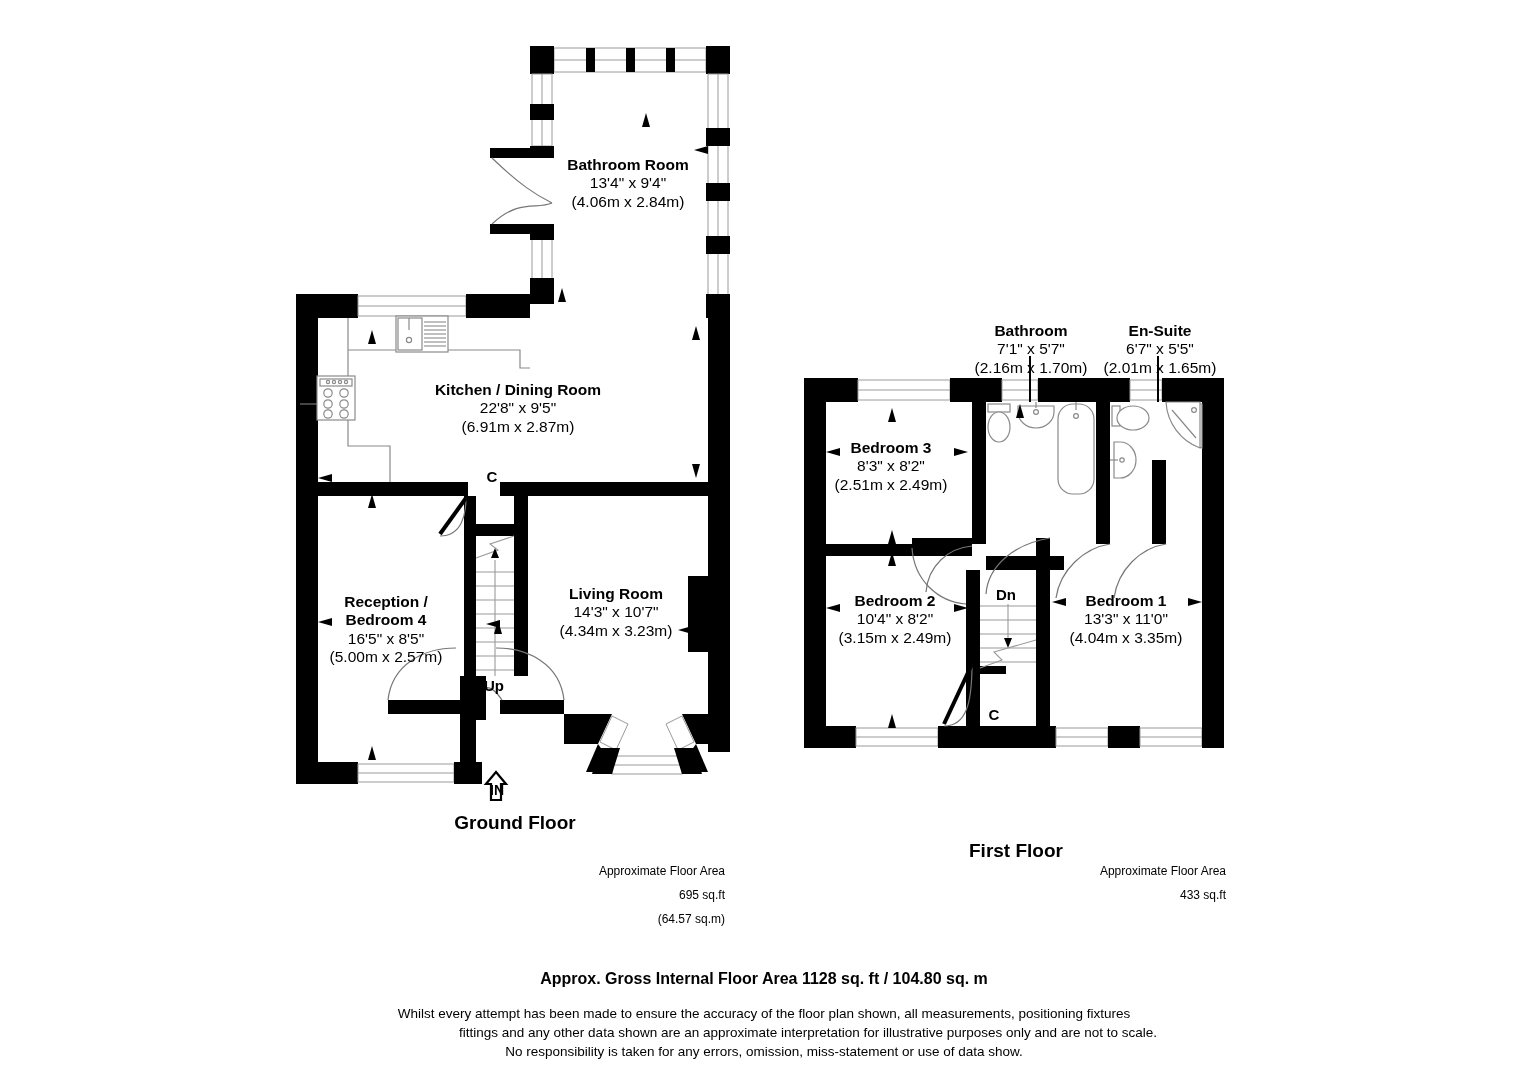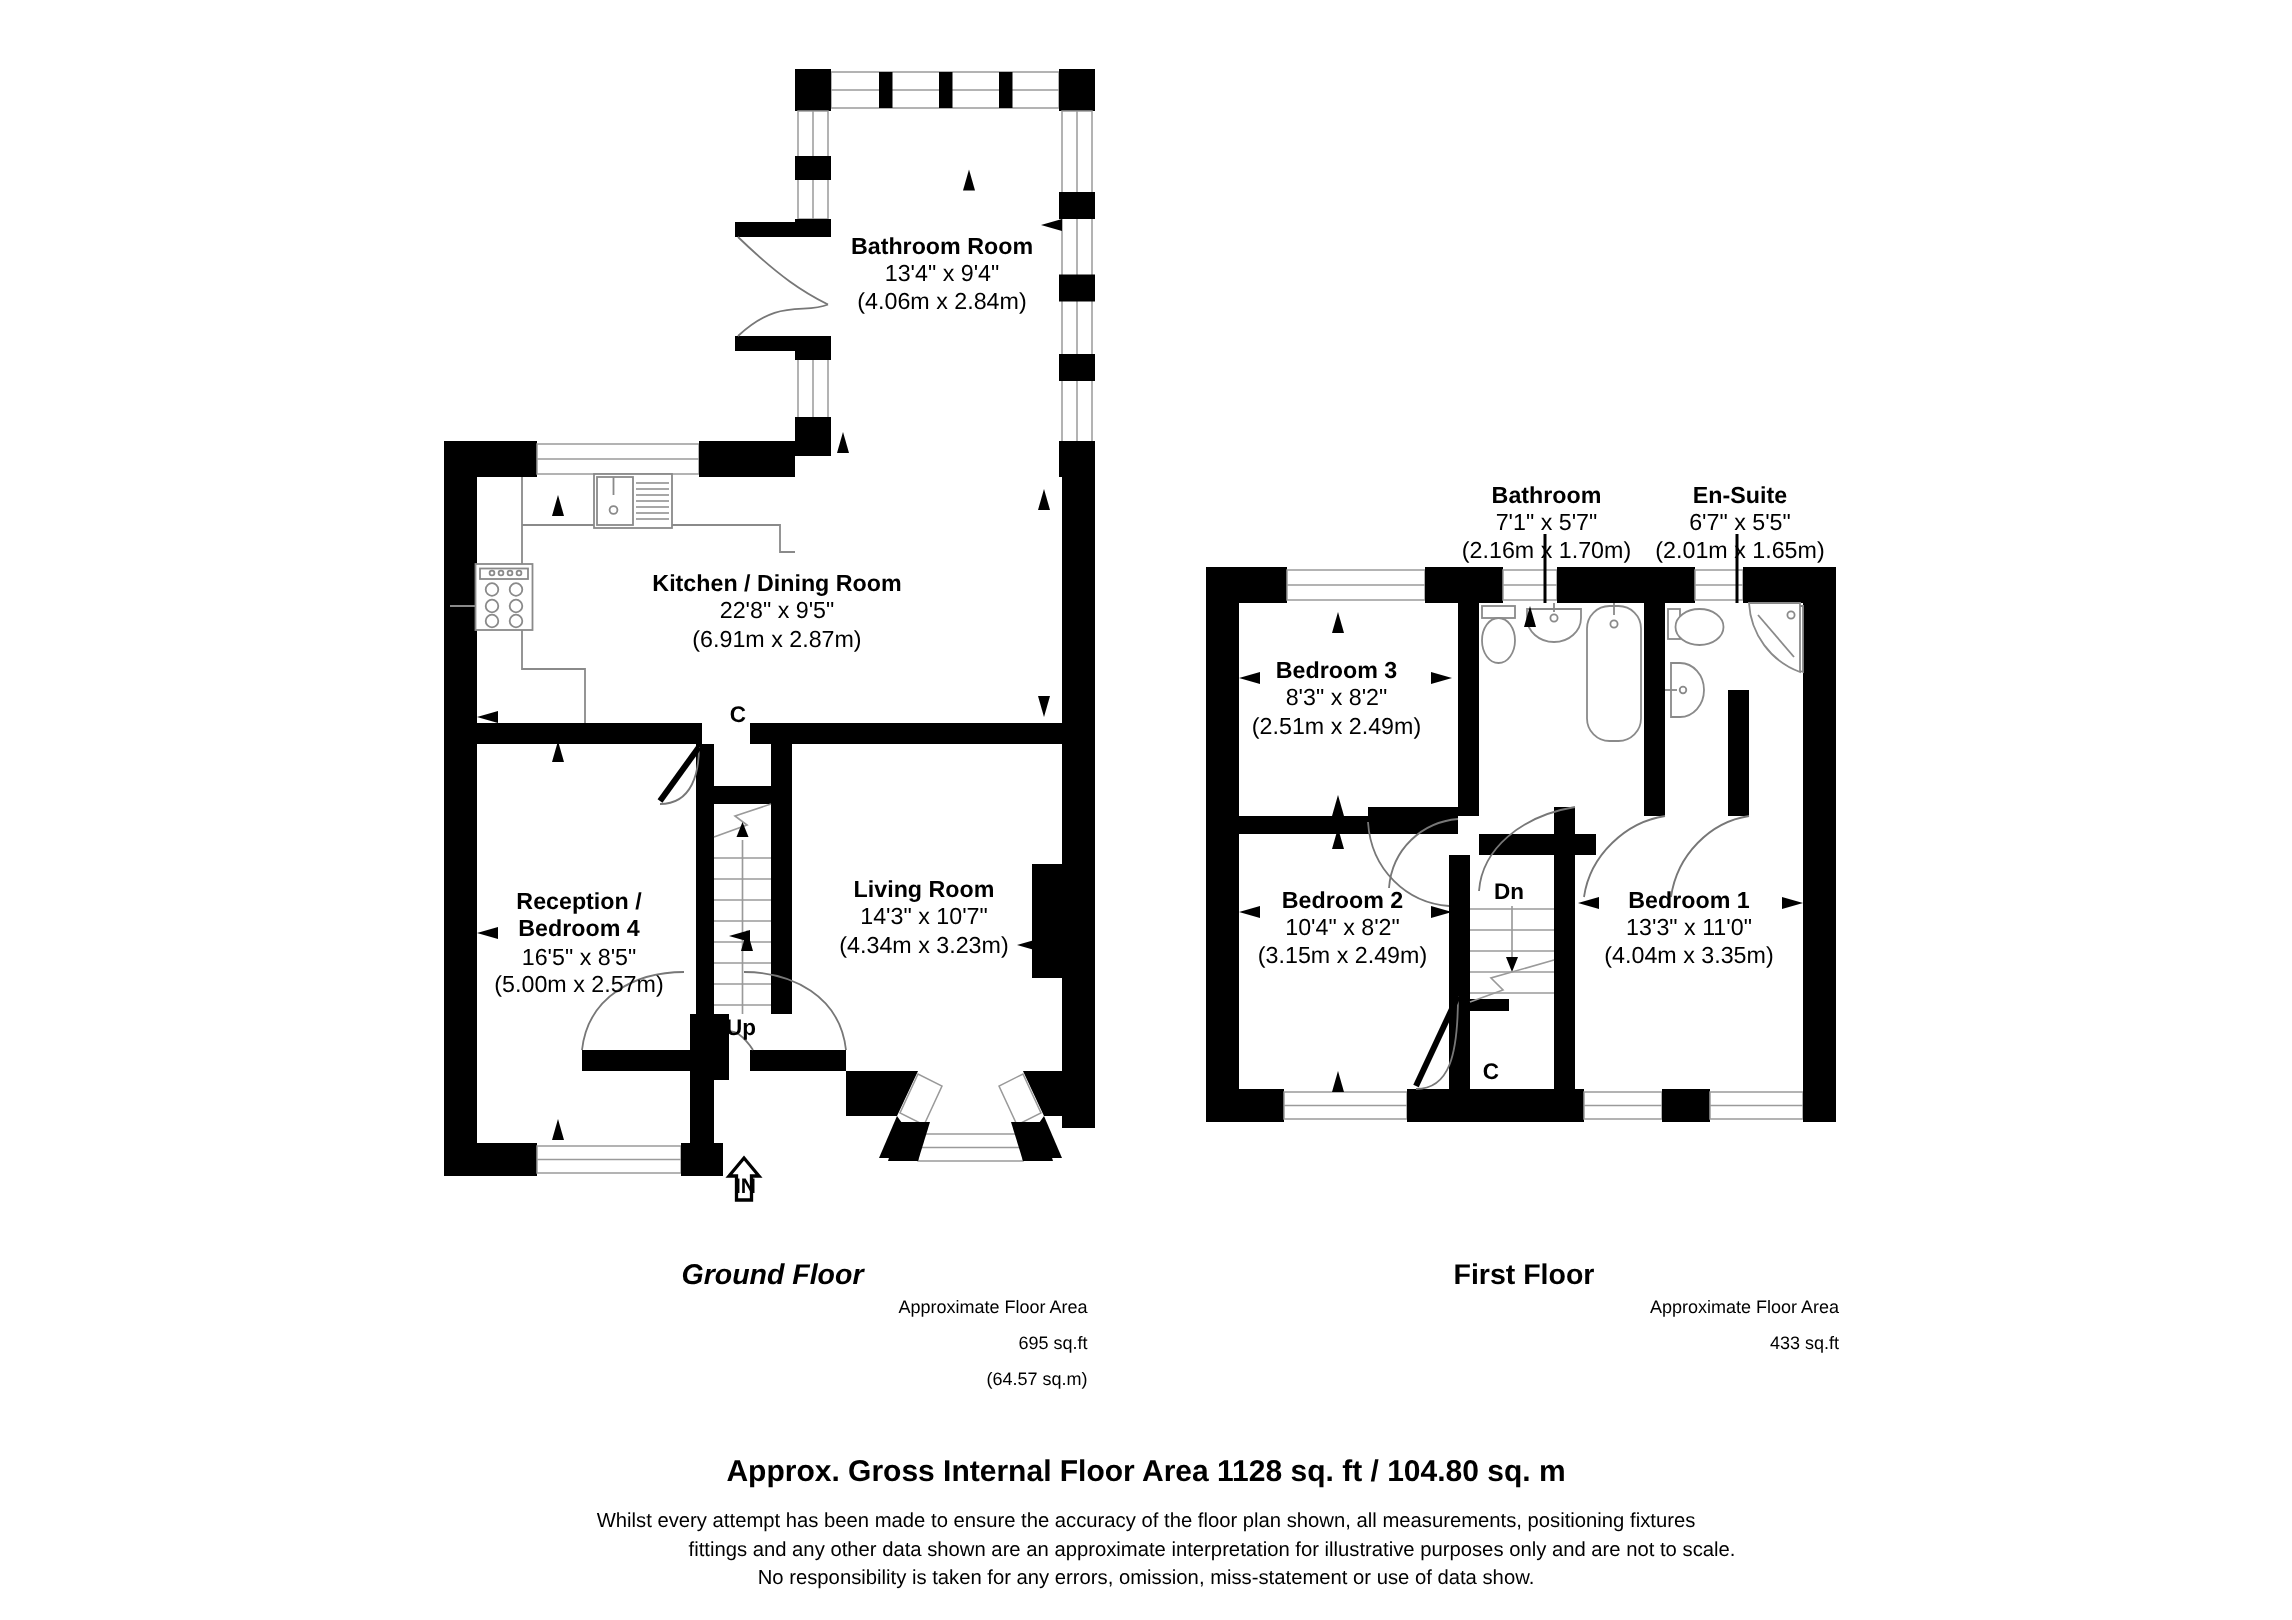--- a/index.html
+++ b/index.html
@@ -5,21 +5,21 @@
   html,body{margin:0;padding:0;background:#ffffff;}
   body{width:1528px;height:1080px;font-family:"Liberation Sans",sans-serif;color:#000;}
   #stage{position:relative;width:1528px;height:1080px;overflow:hidden;background:#fff;}
   svg.plan{position:absolute;left:0;top:0;width:1528px;height:1080px;}
   .lbl{position:absolute;text-align:center;line-height:1.18;white-space:nowrap;color:#000;}
   .lbl .nm{font-weight:bold;font-size:15.5px;}
   .lbl .dim{font-size:15.5px;}
   .tiny{position:absolute;font-weight:bold;font-size:15px;text-align:center;}
   .footTitle{position:absolute;font-weight:bold;font-size:19px;text-align:center;width:420px;}
   .footLine{position:absolute;font-size:12px;text-align:right;width:420px;}
-  .grossTitle{position:absolute;font-weight:bold;font-size:20px;text-align:center;width:1528px;left:0;}
+  .grossTitle{position:absolute;font-weight:bold;font-size:16px;text-align:center;width:1528px;left:0;}
   .disc{position:absolute;font-size:13.5px;text-align:center;width:1528px;left:0;line-height:1.45;}
 </style>
 </head>
 <body>
 
 <div id="stage">
 
   <svg class="plan" viewBox="0 0 1528 1080">
     <defs>
       <style>
@@ -377,21 +377,21 @@
     <div class="dim">13'3" x 11'0"</div>
     <div class="dim">(4.04m x 3.35m)</div>
   </div>
 
   <div class="tiny" style="left:480px;top:468px;width:24px;top:468px;">C</div>
   <div class="tiny" style="left:474px;top:677px;width:40px;">Up</div>
   <div class="tiny" style="left:476px;top:782px;width:42px;font-size:14px;">IN</div>
   <div class="tiny" style="left:986px;top:586px;width:40px;">Dn</div>
   <div class="tiny" style="left:982px;top:706px;width:24px;">C</div>
 
-  <div class="footTitle" style="left:305px;top:840px;font-style:italic;">Ground Floor</div>
+  <div class="footTitle" style="left:305px;top:812px;">Ground Floor</div>
   <div class="footLine" style="left:305px;top:864px;">Approximate Floor Area</div>
   <div class="footLine" style="left:305px;top:888px;">695 sq.ft</div>
   <div class="footLine" style="left:305px;top:912px;">(64.57 sq.m)</div>
 
   <div class="footTitle" style="left:806px;top:840px;">First Floor</div>
   <div class="footLine" style="left:806px;top:864px;">Approximate Floor Area</div>
   <div class="footLine" style="left:806px;top:888px;">433 sq.ft</div>
 
   <div class="grossTitle" style="top:970px;">Approx. Gross Internal Floor Area 1128 sq. ft / 104.80 sq. m</div>
   <div class="disc" style="top:1004px;">Whilst every attempt has been made to ensure the accuracy of the floor plan shown, all measurements, positioning fixtures</div>

